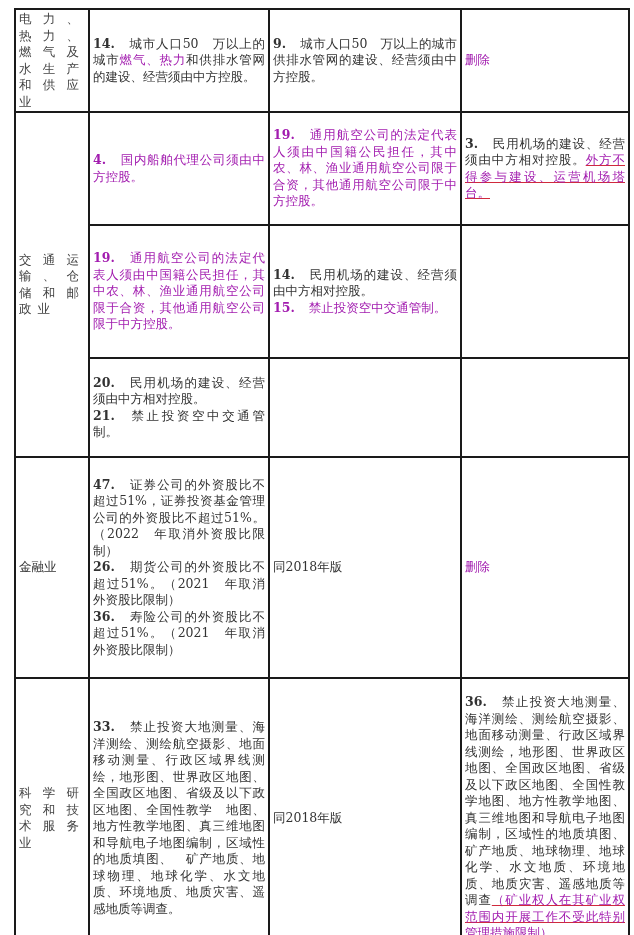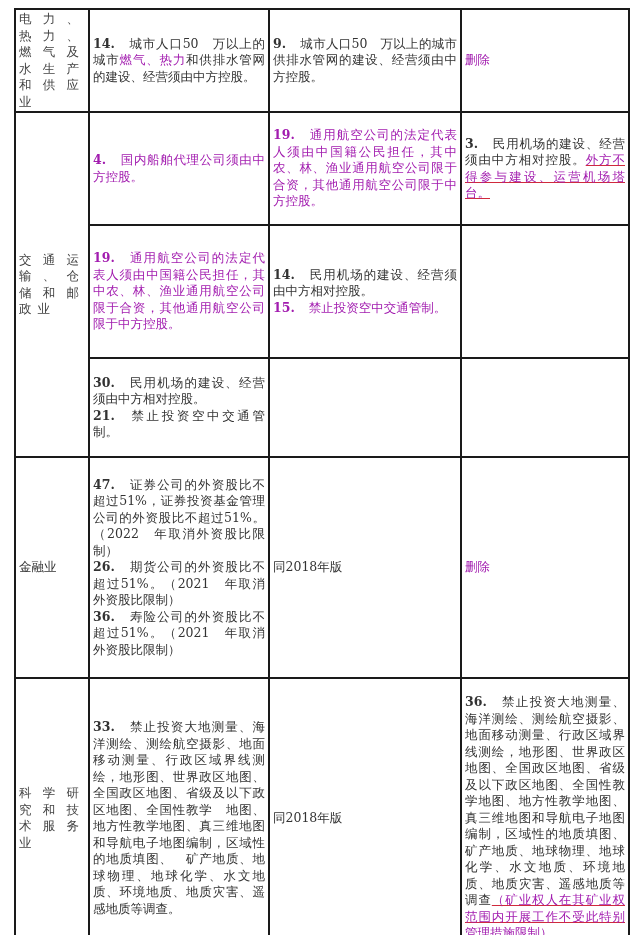--- a/index.html
+++ b/index.html
@@ -59,21 +59,21 @@
     </td>
     <td>
       <span class="item"><span class="num">14.</span><span>民用机场的建设、经营须由中方相对控股。</span></span>
       <span class="item red"><span class="num">15.</span><span>禁止投资空中交通管制。</span></span>
     </td>
     <td></td>
   </tr>
 
   <tr style="height:99px">
     <td>
-      <span class="item"><span class="num">30.</span><span>民用机场的建设、经营须由中方相对控股。</span></span>
+      <span class="item"><span class="num">20.</span><span>民用机场的建设、经营须由中方相对控股。</span></span>
       <span class="item"><span class="num">21.</span><span>禁止投资空中交通管制。</span></span>
     </td>
     <td></td>
     <td></td>
   </tr>
 
   <tr style="height:221px">
     <td>金融业</td>
     <td>
       <span class="item"><span class="num">47.</span><span>证券公司的外资股比不超过51%，证券投资基金管理公司的外资股比不超过51%。（2022　年取消外资股比限制）</span></span>

